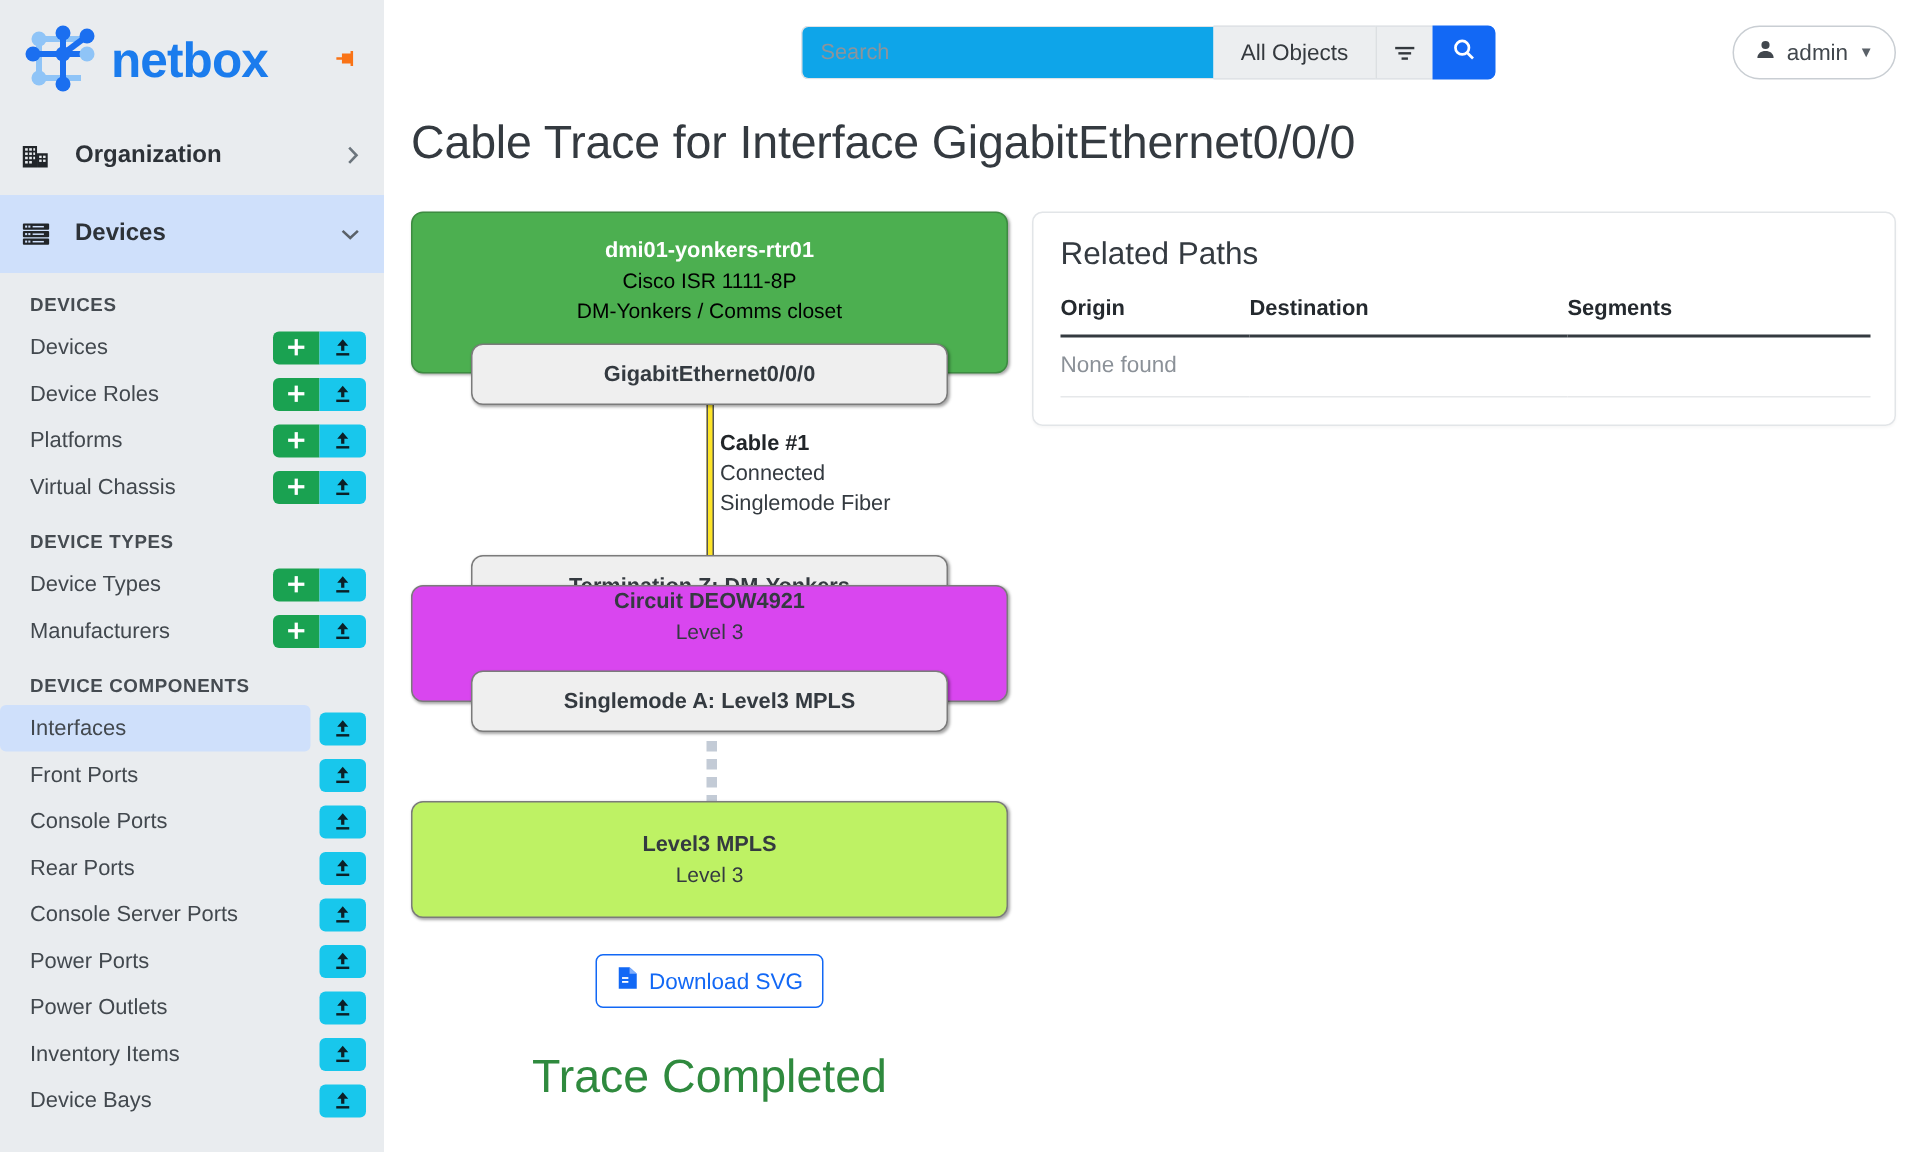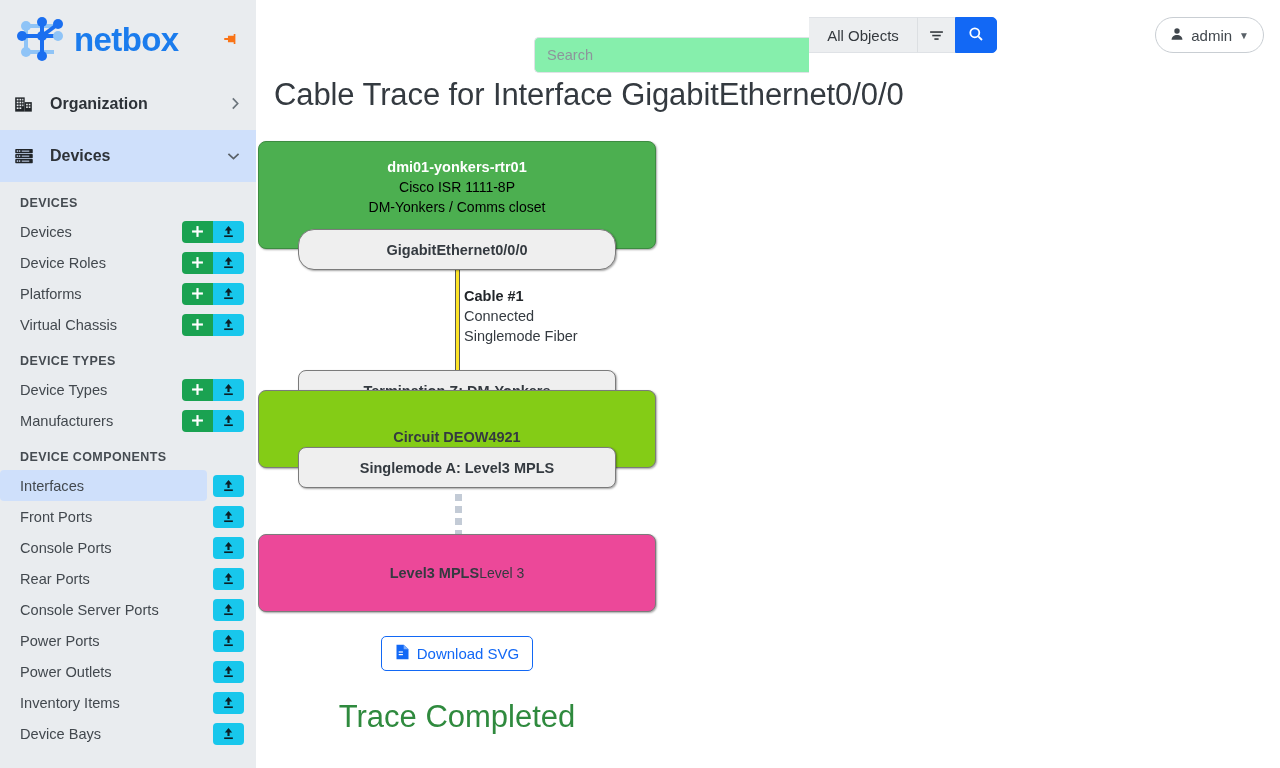--- a/index.html
+++ b/index.html
@@ -86,23 +86,22 @@
   }
   .searchwrap {
     position: absolute; left: 278px; top: 17px;
     display: flex; align-items: stretch; height: 36px;
   }
   .search-input {
     width: 275px; height: 36px;
     border: 1px solid #dfe2e6; border-right: none;
     border-radius: 5px 0 0 5px;
     padding: 16px 12px; font-size: 14.5px; color: #343a40;
-    background: #86efac; outline: none;
+    background: #0ea5e9; outline: none;
     font-family: "Liberation Sans", sans-serif;
-    margin-top: 20px;
   }
   .search-input::placeholder { color: #8d949b; }
   .search-scope {
     display:flex; align-items:center; justify-content:center;
     min-width: 108px; padding: 0 12px; height: 36px;
     background: #eceef0; border: 1px solid #dfe2e6; border-left:none; border-right:none;
     font-size: 15px; color: #34393e; cursor: pointer;
   }
   .search-filter {
     display:flex; align-items:center; justify-content:center;
@@ -122,21 +121,21 @@
     background: #fff; color: #41474d; font-size: 15px; cursor: pointer;
   }
   .user-btn .caret { font-size: 10px; color:#5a6168; }
 
   .page-title {
     font-size: 31px; font-weight: 400; color: #343a40;
     padding: 6px 0 0 18px; margin: 0; line-height: 1.2;
     letter-spacing: -0.1px;
   }
 
-  .content { display: flex; padding: 28px 16px 0 2px; gap: 16px; }
+  .content { display: flex; padding: 28px 16px 0 18px; gap: 16px; }
   .col-trace { width: 398px; flex: 0 0 398px; position: relative; }
   .col-side { flex: 1 1 auto; }
 
   
   .trace { position: relative; width: 398px; }
   .node {
     position: relative;
     border: 1px solid #6f6f6f;
     border-radius: 8px;
     text-align: center;
@@ -154,33 +153,33 @@
   .node-device .n-title { color: #fff; }
   .node-device .n-sub { color: #000000; }
 
   .node-term {
     background: #efefef; border-color: #7b7b7b;
     width: 318px; height: 41px; margin: 0 auto;
     display: flex; align-items: center; justify-content: center;
     color: #343a40;
   }
   .node-circuit {
-    background: #84cc16; border-color: #7b7b7b;
+    background: #d946ef; border-color: #7b7b7b;
     height: 78px;
-    display: flex; flex-direction: column; align-items: center; justify-content: flex-end;
+    display: flex; flex-direction: column; align-items: center; justify-content: flex-start;
     color: #343a40;
   }
   .node-provider {
-    background: #ec4899; border-color: #7b7b7b;
+    background: #bef264; border-color: #7b7b7b;
     height: 78px;
-    display: flex; flex-direction: row; align-items: center; justify-content: center;
+    display: flex; flex-direction: column; align-items: center; justify-content: center;
     color: #343a40;
   }
 
-  .overlap-up { margin-top: -20px; position: relative; z-index: 3; border-radius: 16px; }
+  .overlap-up { margin-top: -20px; position: relative; z-index: 3; }
   .overlap-neg { margin-top: -21px; position: relative; z-index: 1; }
 
   
   .cable-seg {
     position: relative; height: 100px;
     z-index: 2;
   }
   .cable-line {
     position: absolute; left: 199px; top: 0; bottom: 0;
     width: 5px; margin-left: -2px;
@@ -639,16 +638,35 @@
                 <rect x="3.2" y="10" width="4.2" height="1.2" fill="#fff"></rect>
               </svg>
             </span>
             <span>Download SVG</span>
           </button>
         </div>
 
         <div class="trace-status">Trace Completed</div>
       </div>
 
+      <div class="col-side">
+        <div class="card">
+          <div class="card-title">Related Paths</div>
+          <table class="paths">
+            <thead>
+              <tr>
+                <th class="c1">Origin</th>
+                <th class="c2">Destination</th>
+                <th class="c3">Segments</th>
+              </tr>
+            </thead>
+            <tbody>
+              <tr>
+                <td colspan="3">None found</td>
+              </tr>
+            </tbody>
+          </table>
+        </div>
+      </div>
 
     </div>
   </div>
 </div>
 
 </body></html>

